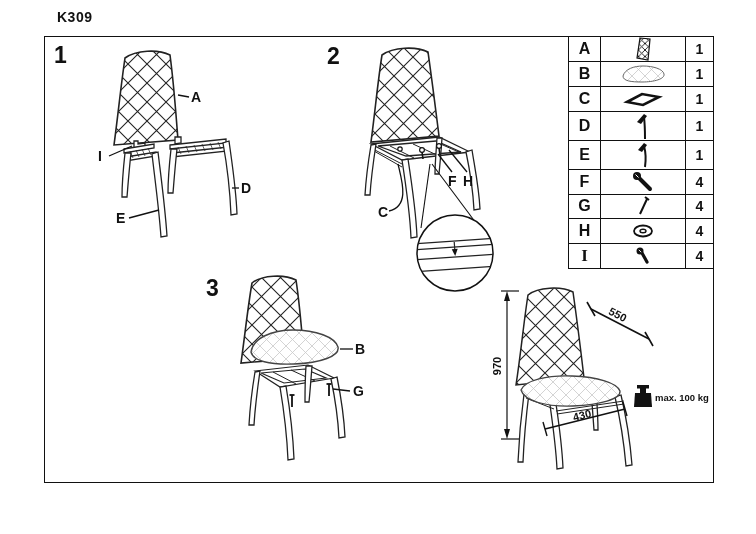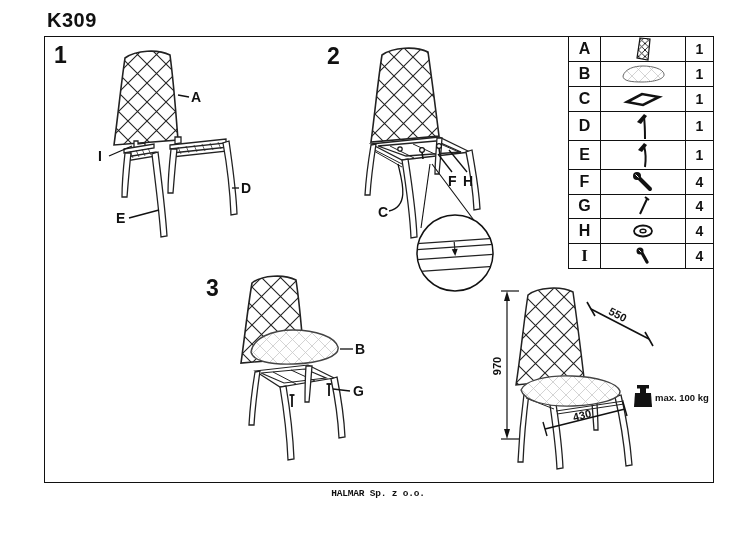--- a/index.html
+++ b/index.html
@@ -1,18 +1,18 @@
 <!DOCTYPE html>
 <html><head>
 <meta charset="utf-8">
 <style>
   html,body{margin:0;padding:0;background:#fff;}
   #page{position:relative;width:756px;height:534px;background:#fff;overflow:hidden;
         font-family:"Liberation Sans",sans-serif;color:#111;}
-  .doc-title{position:absolute;left:47px;top:9px;font-size:20px;font-weight:bold;letter-spacing:.5px;}
+  .doc-title{position:absolute;left:57px;top:9px;font-size:14px;font-weight:bold;letter-spacing:.5px;}
   .frame{position:absolute;left:44px;top:36px;width:670px;height:447px;
          border:1.5px solid #111;box-sizing:border-box;}
   .stepnum{position:absolute;font-size:23px;font-weight:bold;color:#111;}
   #step1-num{left:54px;top:42px;}
   #step2-num{left:327px;top:43px;}
   #step3-num{left:206px;top:275px;}
   .diagram{position:absolute;}
   #step1-svg{left:90px;top:45px;}
   #step2-svg{left:318px;top:38px;}
   #step3-svg{left:195px;top:268px;}
@@ -313,16 +313,15 @@
             <line x1="8" y1="7" x2="13" y2="16" stroke="#111" stroke-width="3.2" stroke-linecap="round"></line>
             <circle cx="6" cy="5" r="3.5" fill="#111"></circle>
             <line x1="4.8" y1="3.8" x2="7.2" y2="6.2" stroke="#fff" stroke-width="0.9"></line>
           </svg>
       </div>
       <div class="pqty">4</div>
     </div>
   </div>
 
   <div class="footer">
-    <div>HALMAR Sp. z o.o.</div>
   </div>
 
 </div>
 
 </body></html>

